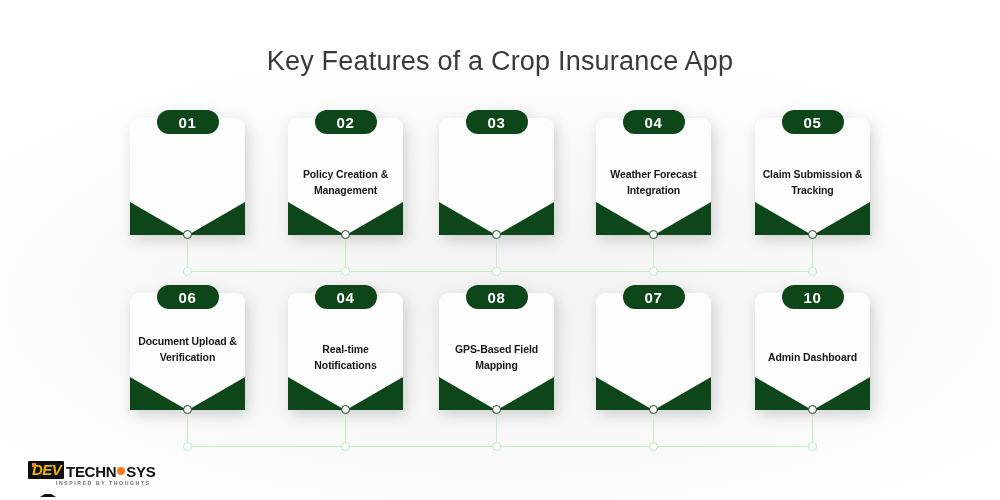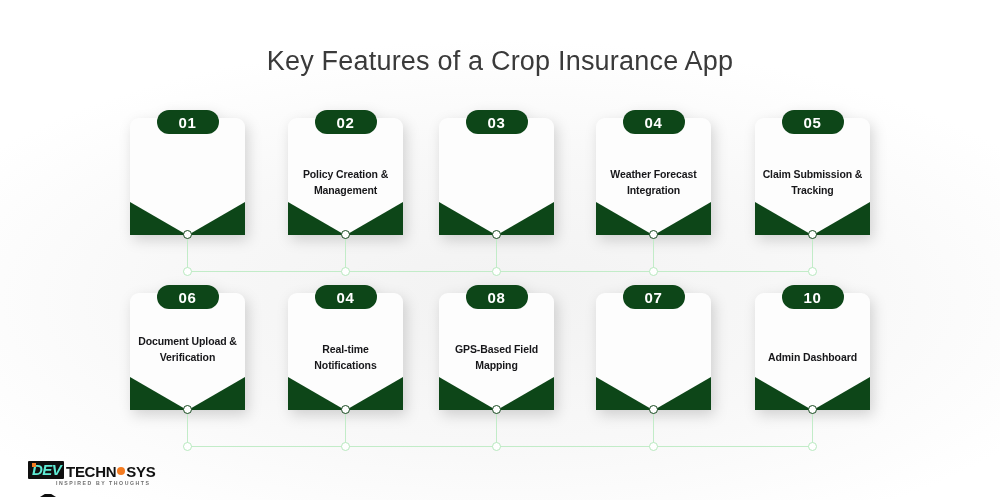--- a/index.html
+++ b/index.html
@@ -164,21 +164,21 @@
     width: 125px;
     height: 32px;
   }
   .logo-row {
     display: flex;
     align-items: flex-end;
   }
   .logo-dev {
     position: relative;
     background: #0f0f0f;
-    color: #5eead4;
+    color: #eab308;
     font-size: 15px;
     font-weight: 800;
     font-style: italic;
     letter-spacing: -0.6px;
     padding: 1px 3px 2px 4px;
     line-height: 1;
     border-radius: 1px;
   }
   .logo-dev::after {
     content: "";

